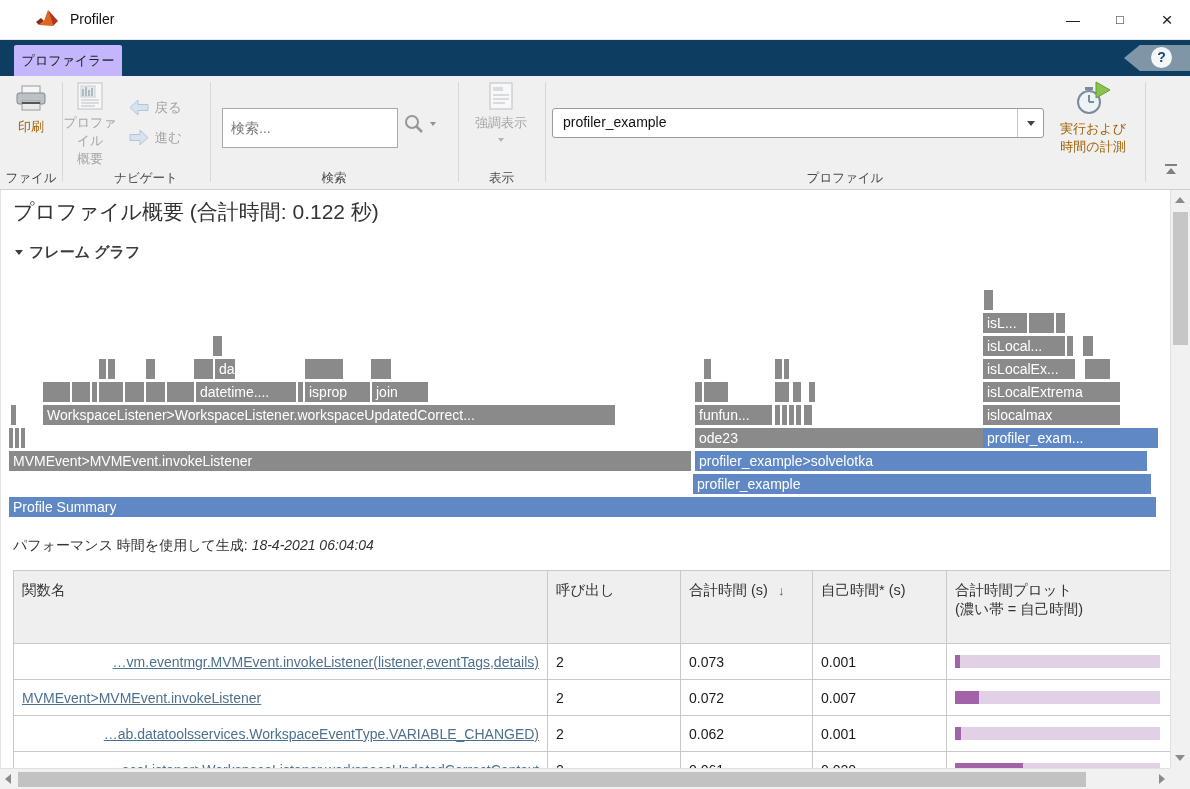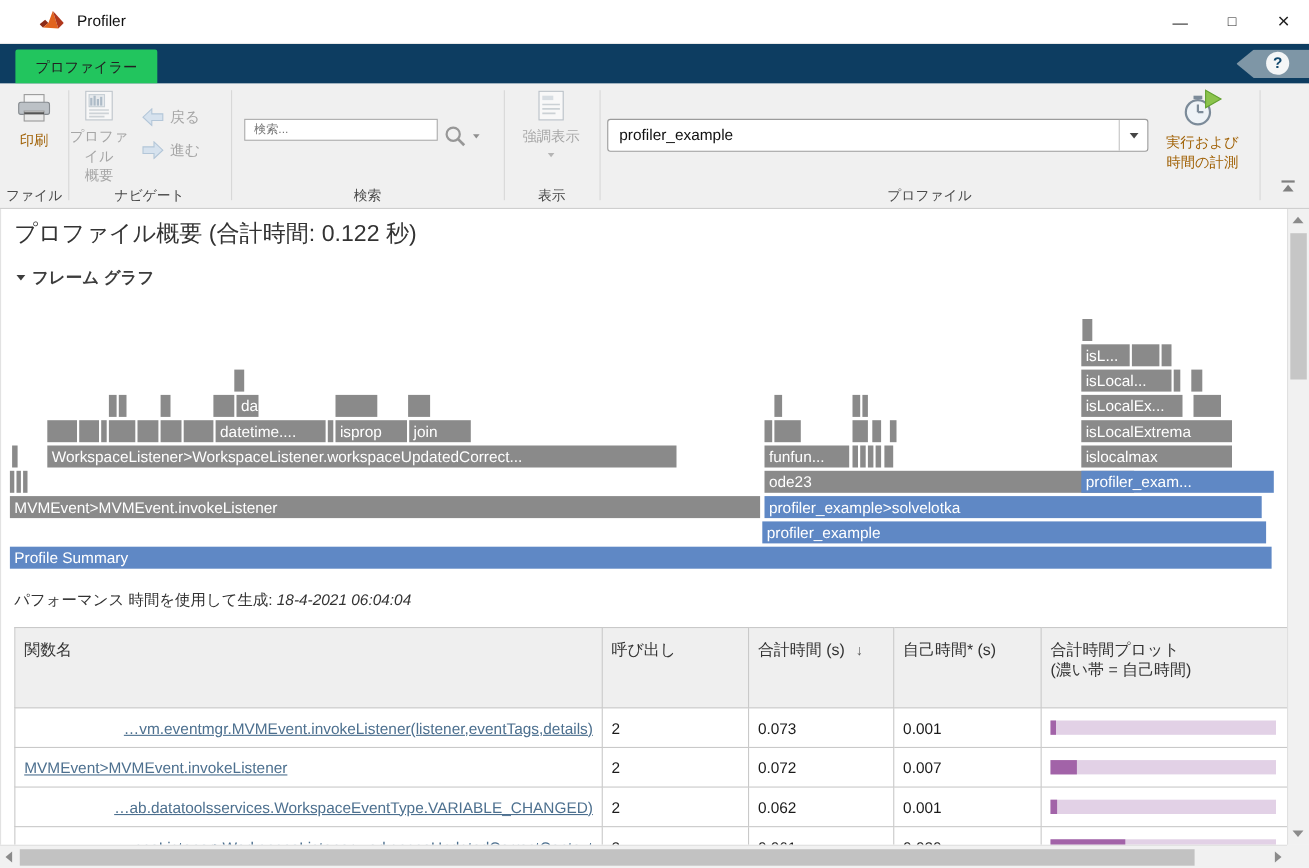--- a/index.html
+++ b/index.html
@@ -10,35 +10,35 @@
   .titlebar{position:absolute;left:0;top:0;width:1190px;height:40px;background:#ffffff;border-bottom:1px solid #e8e8e8;box-sizing:border-box;padding-left:24px;}
   .logo{position:absolute;left:36px;top:9px;width:22px;height:20px;}
   .win-title{position:absolute;left:70px;top:11px;font-size:14px;color:#111;}
   .winbtn{position:absolute;top:0;width:46px;height:40px;text-align:center;line-height:40px;color:#222;cursor:pointer;}
   #btn-min{right:94px;font-size:14px;}
   #btn-max{right:47px;font-size:13px;}
   #btn-close{right:0;font-size:19px;}
 
   
   .tabstrip{position:absolute;left:0;top:40px;width:1190px;height:36px;background:#0d3d61;}
-  .tab{position:absolute;left:14px;top:5px;width:129px;height:31px;background:#22c55e;border-radius:2px 2px 0 0;
+  .tab{position:absolute;left:14px;top:5px;width:108px;height:31px;background:#c4b5fd;border-radius:2px 2px 0 0;
        text-align:center;line-height:31px;font-size:13px;color:#222;}
   .help-chip{position:absolute;right:0px;top:5px;width:66px;height:26px;background:#7e96a6;
        -webkit-clip-path:polygon(24% 0,100% 0,100% 100%,24% 100%,0 50%);clip-path:polygon(24% 0,100% 0,100% 100%,24% 100%,0 50%);}
   .help-circle{position:absolute;right:18px;top:2px;width:21px;height:21px;border-radius:50%;background:#f4f6f7;
        text-align:center;line-height:21px;font-size:14px;font-weight:bold;color:#134a6f;}
 
   
   .ribbon{position:absolute;left:0;top:76px;width:1190px;height:114px;background:#f0f0f0;border-bottom:1px solid #cfcfcf;box-sizing:border-box;}
   .vsep{position:absolute;top:6px;width:1px;height:100px;background:#d8d8d8;}
   .sec-label{position:absolute;top:94px;height:16px;font-size:12.5px;color:#4a4a4a;text-align:center;}
   .rb-label{font-size:13px;color:#a16207;text-align:center;}
   .disabled{color:#a6a6a6;}
-  .searchbox{position:absolute;left:222px;top:32px;width:176px;height:20px;border:1px solid #a9a9a9;background:#fff;
-       font-size:11px;color:#555;padding:0 8px;box-sizing:border-box;font-family:"Liberation Sans",sans-serif;}
+  .searchbox{position:absolute;left:222px;top:32px;width:176px;height:40px;border:1px solid #a9a9a9;background:#fff;
+       font-size:14px;color:#555;padding:0 8px;box-sizing:border-box;font-family:"Liberation Sans",sans-serif;}
   .combo{position:absolute;left:552px;top:32px;width:492px;height:30px;border:1px solid #9b9b9b;border-radius:3px;background:#fff;box-sizing:border-box;}
   .combo-text{position:absolute;left:10px;top:5px;font-size:14px;color:#111;}
   .combo-btn{position:absolute;right:0;top:0;width:26px;height:28px;border-left:1px solid #c4c4c4;box-sizing:border-box;}
   .tri-down{width:0;height:0;border-left:4px solid transparent;border-right:4px solid transparent;border-top:5px solid #444;}
   .tri-down.sm{border-left-width:3.5px;border-right-width:3.5px;border-top-width:4px;border-top-color:#8f8f8f;}
   .tri-up{width:0;height:0;border-left:5px solid transparent;border-right:5px solid transparent;border-bottom:6px solid #808080;}
   .collapse-btn{position:absolute;left:1158px;top:88px;width:26px;height:18px;cursor:pointer;}
   .collapse-btn .bar{margin:0 auto;width:12px;height:2px;background:#808080;}
   .collapse-btn .tri-up{margin:2px auto 0;}
 
@@ -133,21 +133,21 @@
       <path d="M10 1 L2 8.5 L10 16 L10 11.5 L20 11.5 L20 5.5 L10 5.5 Z" fill="#d6e2ee" stroke="#b3c6d8"></path>
     </svg>
     <span class="rb-label disabled" style="font-size:13.5px;">戻る</span>
   </div>
   <div class="abs" style="left:128px;top:52px;cursor:default;">
     <svg width="22" height="17" style="vertical-align:middle">
       <path d="M12 1 L20 8.5 L12 16 L12 11.5 L2 11.5 L2 5.5 L12 5.5 Z" fill="#d6e2ee" stroke="#b3c6d8"></path>
     </svg>
     <span class="rb-label disabled" style="font-size:13.5px;">進む</span>
   </div>
-  <div class="sec-label" style="left:62px;width:148px;">ナビゲート</div>
+  <div class="sec-label" style="left:62px;width:148px;padding-left:10px;">ナビゲート</div>
   <div class="vsep" style="left:210px;"></div>
 
   <input class="searchbox" type="text" placeholder="検索..." style="">
   <svg class="abs" style="left:404px;top:38px;" width="20" height="20">
     <circle cx="8" cy="8" r="6" fill="none" stroke="#979797" stroke-width="2"></circle>
     <line x1="12.5" y1="12.5" x2="18" y2="18" stroke="#979797" stroke-width="2.5"></line>
   </svg>
   <div class="tri-down sm abs" style="left:430px;top:46px;"></div>
   <div class="sec-label" style="left:210px;width:248px;">検索</div>
   <div class="vsep" style="left:458px;"></div>

